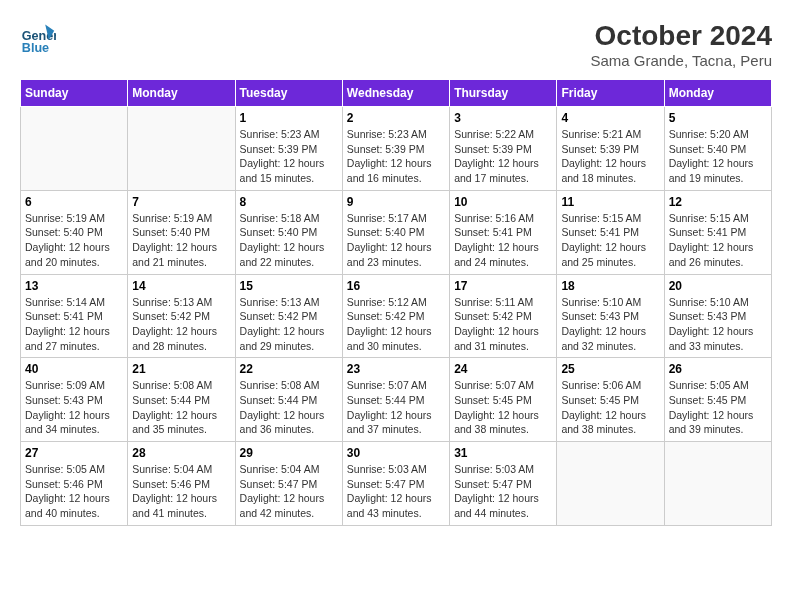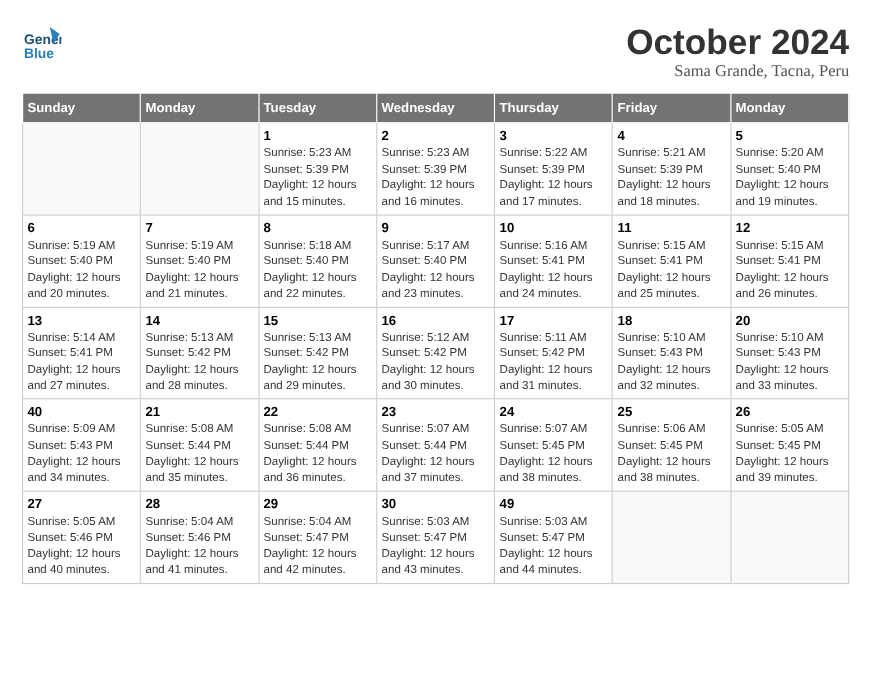--- a/index.html
+++ b/index.html
@@ -25,36 +25,35 @@
     }
     .logo-icon {
       width: 36px;
       height: 36px;
       margin-right: 4px;
     }
     .title-section {
       text-align: right;
     }
     .month-title {
-      font-size: 32px;
+      font-size: 28px;
       font-weight: bold;
       color: #333;
     }
     .location {
       font-size: 15px;
       color: #555;
-      font-family: Liberation Serif, serif;
     }
     .calendar {
       width: 100%;
       border-collapse: collapse;
       font-size: 11px;
     }
     .calendar th {
-      background-color: #737373;
+      background-color: #6d28d9;
       color: white;
       padding: 6px 4px;
       text-align: left;
       font-size: 12px;
       border: 1px solid #fff;
     }
     .calendar td {
       border: 1px solid #ccc;
       vertical-align: top;
       padding: 4px;
@@ -234,20 +233,20 @@
         </td>
         <td>
           <div class="day-number">29</div>
           <div class="day-info">Sunrise: 5:04 AM<br>Sunset: 5:47 PM<br>Daylight: 12 hours and 42 minutes.</div>
         </td>
         <td>
           <div class="day-number">30</div>
           <div class="day-info">Sunrise: 5:03 AM<br>Sunset: 5:47 PM<br>Daylight: 12 hours and 43 minutes.</div>
         </td>
         <td>
-          <div class="day-number">49</div>
+          <div class="day-number">31</div>
           <div class="day-info">Sunrise: 5:03 AM<br>Sunset: 5:47 PM<br>Daylight: 12 hours and 44 minutes.</div>
         </td>
         <td class="empty"></td>
         <td class="empty"></td>
       </tr>
     </tbody>
 </table>
 
 </body></html>

